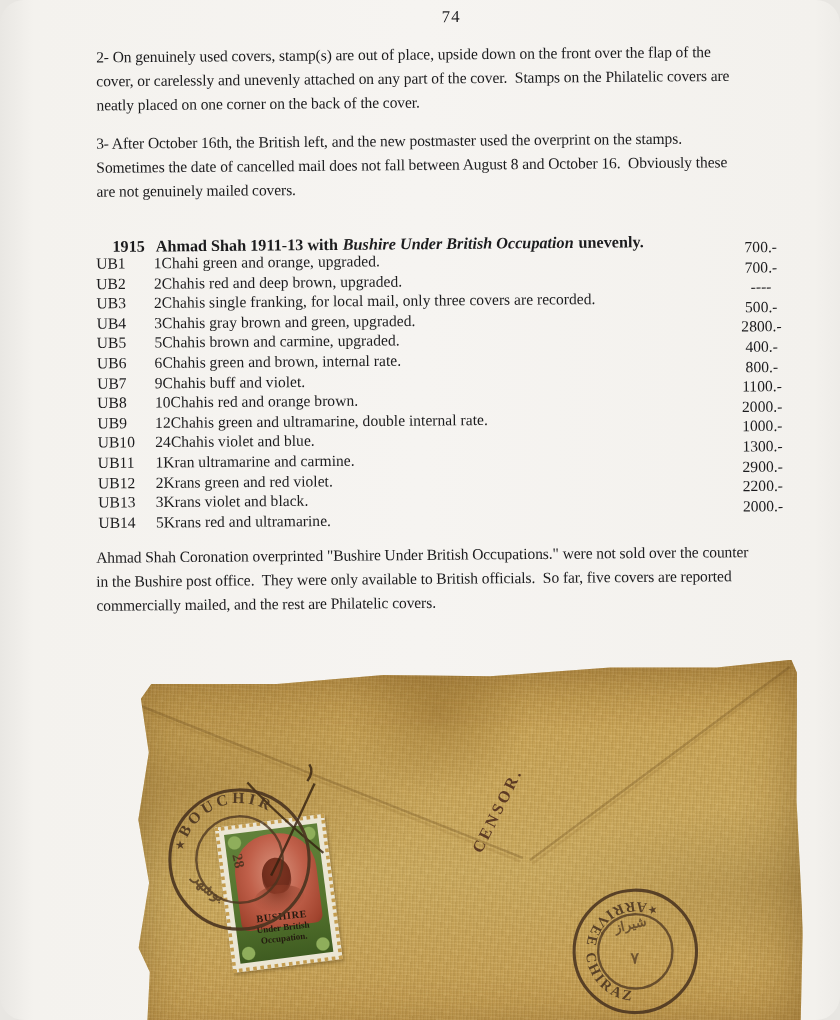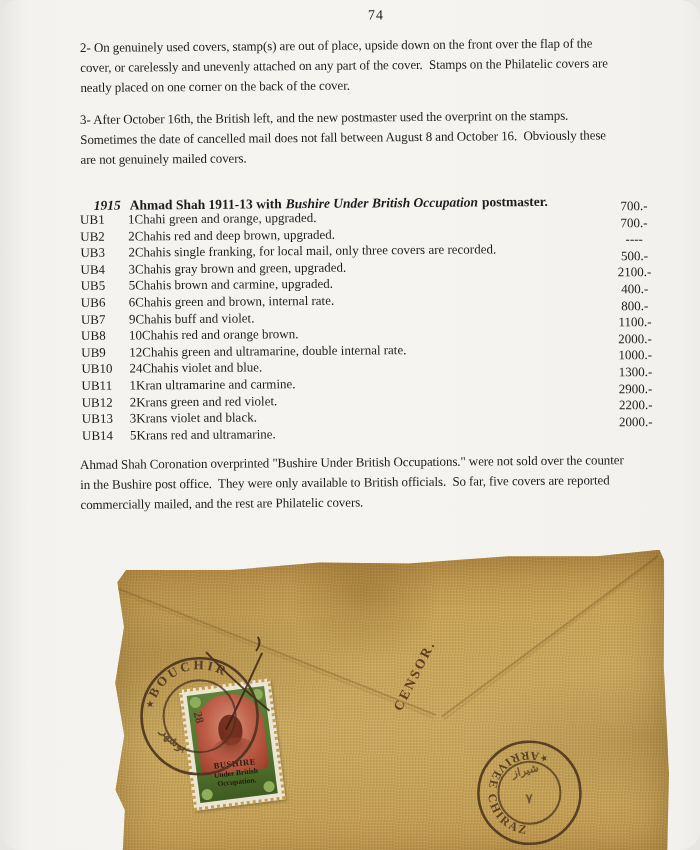--- a/index.html
+++ b/index.html
@@ -7,21 +7,21 @@
   .page{
     position:relative;width:700px;height:850px;overflow:hidden;
     background:linear-gradient(90deg,#e9e7e3 0%,#f4f2ee 4%,#f6f4f1 50%,#f3f1ed 97%,#eeece8 100%);
     font-family:"Liberation Serif",serif;color:#1c1c1e;border-radius:20px;
   }
   .textblock{position:absolute;left:80px;width:592px;transform:rotate(-0.5deg);transform-origin:left top;}
   .pagenum{top:10px;text-align:center;font-size:14px;letter-spacing:1px;}
   .tline{white-space:pre;font-size:13px;line-height:20px;letter-spacing:-0.1px;}
   .heading{top:182px;font-size:13.5px;font-weight:bold;white-space:pre;}
   .heading .em{font-style:italic;margin:0 4px;}
-  .heading .year{margin-right:9px;font-style:italic;}
+  .heading .year{margin-right:9px;}
   .catalog{top:212px;}
   .row{display:flex;align-items:baseline;height:16.6px;font-size:13px;}
   .code{width:48px;flex:0 0 48px;}
   .desc{flex:1 1 auto;white-space:pre;}
   .price{flex:0 0 76px;text-align:center;padding-left:18px;transform:translateY(-9px);}
   .closing{top:455px;}
 
   
   .envelope{
     position:absolute;left:108px;top:556px;width:556px;height:310px;
@@ -88,21 +88,21 @@
     <div class="tline">neatly placed on one corner on the back of the cover.</div>
   </div>
 
   <div class="textblock" style="top:110px;">
     <div class="tline">3- After October 16th, the British left, and the new postmaster used the overprint on the stamps.</div>
     <div class="tline">Sometimes the date of cancelled mail does not fall between August 8 and October 16.  Obviously these</div>
     <div class="tline">are not genuinely mailed covers.</div>
   </div>
 
   <div class="textblock heading">
-    <span class="year">1915</span><span>Ahmad Shah 1911-13 with</span><span class="em">Bushire Under British Occupation</span><span>postmaster.</span>
+    <span class="year">1915</span><span>Ahmad Shah 1911-13 with</span><span class="em">Bushire Under British Occupation</span><span>unevenly.</span>
   </div>
 
   <div class="textblock catalog">
     <div class="row">
         <span class="code">UB1</span>
         <span class="desc">1Chahi green and orange, upgraded.</span>
         <span class="price">700.-</span>
       </div>
     <div class="row">
         <span class="code">UB2</span>
@@ -115,21 +115,21 @@
         <span class="price">----</span>
       </div>
     <div class="row">
         <span class="code">UB4</span>
         <span class="desc">3Chahis gray brown and green, upgraded.</span>
         <span class="price">500.-</span>
       </div>
     <div class="row">
         <span class="code">UB5</span>
         <span class="desc">5Chahis brown and carmine, upgraded.</span>
-        <span class="price">2100.-</span>
+        <span class="price">2800.-</span>
       </div>
     <div class="row">
         <span class="code">UB6</span>
         <span class="desc">6Chahis green and brown, internal rate.</span>
         <span class="price">400.-</span>
       </div>
     <div class="row">
         <span class="code">UB7</span>
         <span class="desc">9Chahis buff and violet.</span>
         <span class="price">800.-</span>

